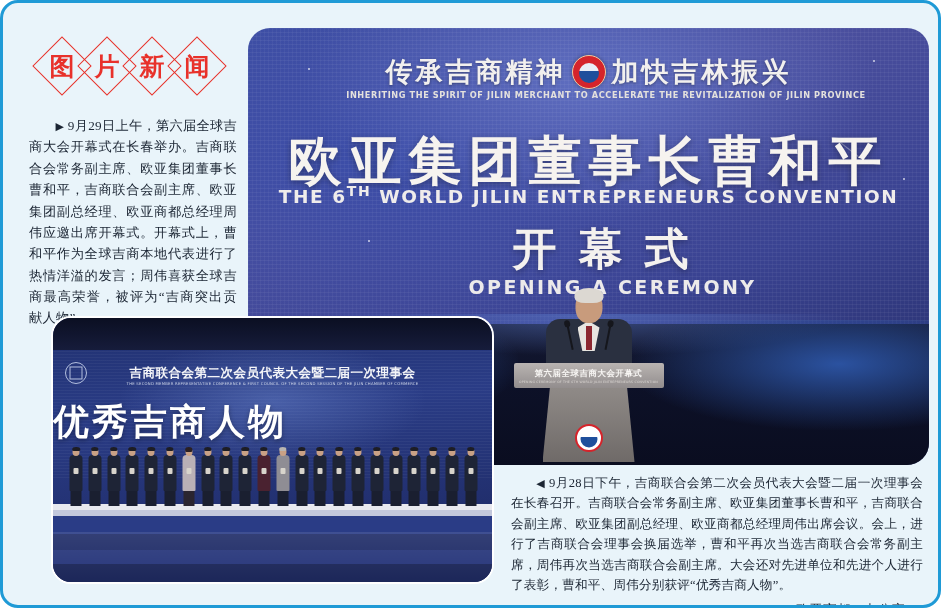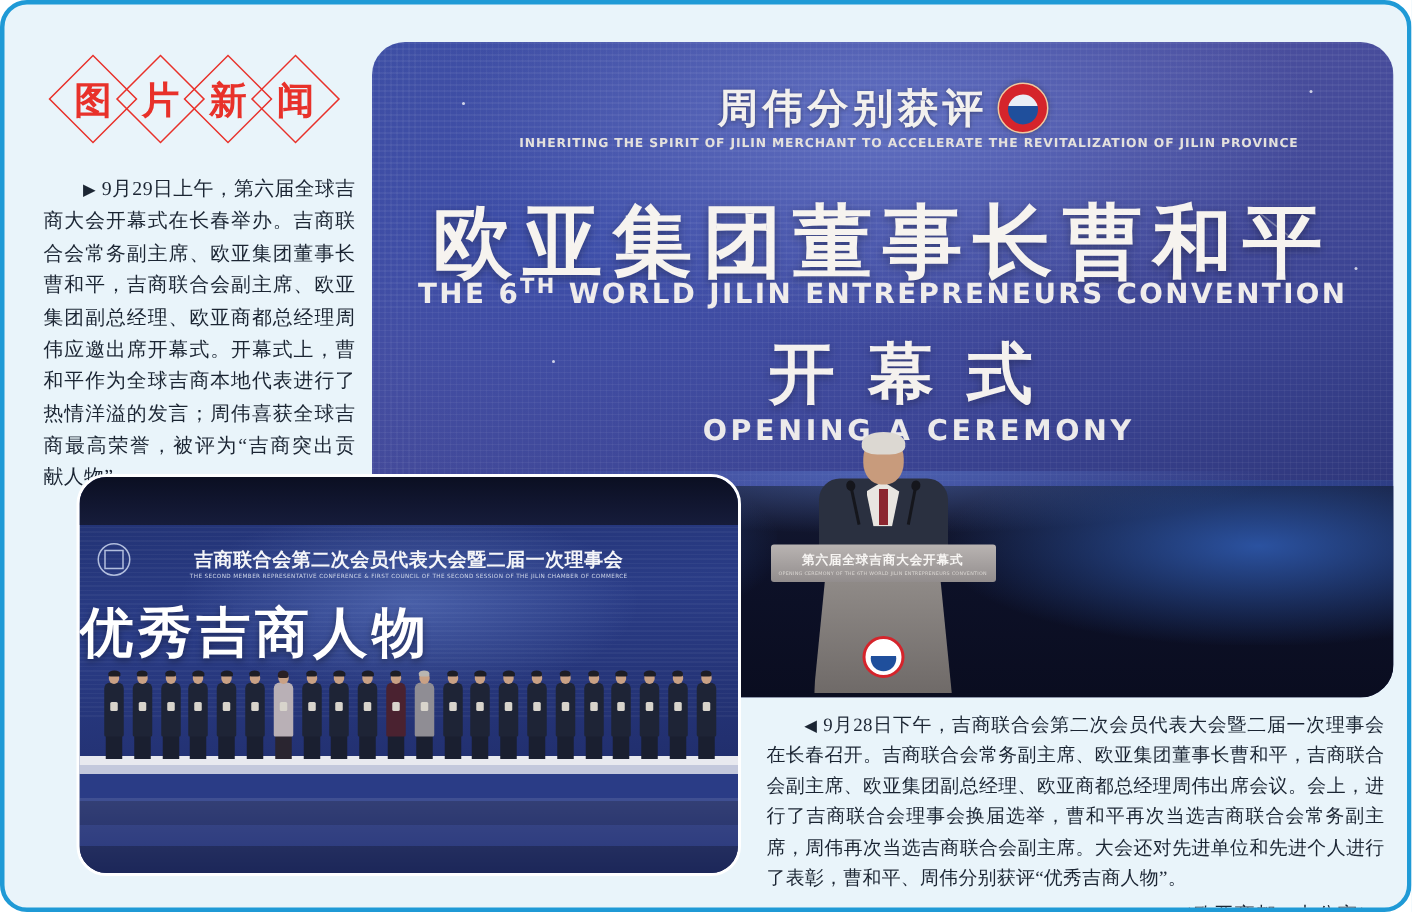--- a/index.html
+++ b/index.html
@@ -523,22 +523,23 @@
 
   <div id="photo-main">
     <div class="led-grid"></div>
     <div class="star" style="left:60px;  top:40px;  width:2px; height:2px;"></div>
     <div class="star" style="left:625px; top:32px;  width:2px; height:2px;"></div>
     <div class="star" style="left:655px; top:150px; width:2px; height:2px;"></div>
     <div class="star" style="left:120px; top:212px; width:2px; height:2px;"></div>
     <div class="star" style="left:585px; top:120px; width:30px; height:1px; border-radius:0; opacity:.5; transform:rotate(38deg);"></div>
 
     <div class="banner-row">
-      <span class="banner-cn">周伟分别获评</span>
+      <span class="banner-cn">传承吉商精神</span>
       <span class="emblem"></span>
+      <span class="banner-cn">加快吉林振兴</span>
     </div>
     <div class="banner-en">INHERITING THE SPIRIT OF JILIN MERCHANT TO ACCELERATE THE REVITALIZATION OF JILIN PROVINCE</div>
 
     <div class="title-cn">欧亚集团董事长曹和平</div>
     <div class="title-en"><span>THE 6</span><sup>TH</sup><span> WORLD JILIN ENTREPRENEURS  CONVENTION</span></div>
 
     <div class="subtitle-cn">开幕式</div>
     <div class="subtitle-en">OPENING  A  CEREMONY</div>
 
     <div class="stage-dark"></div>

